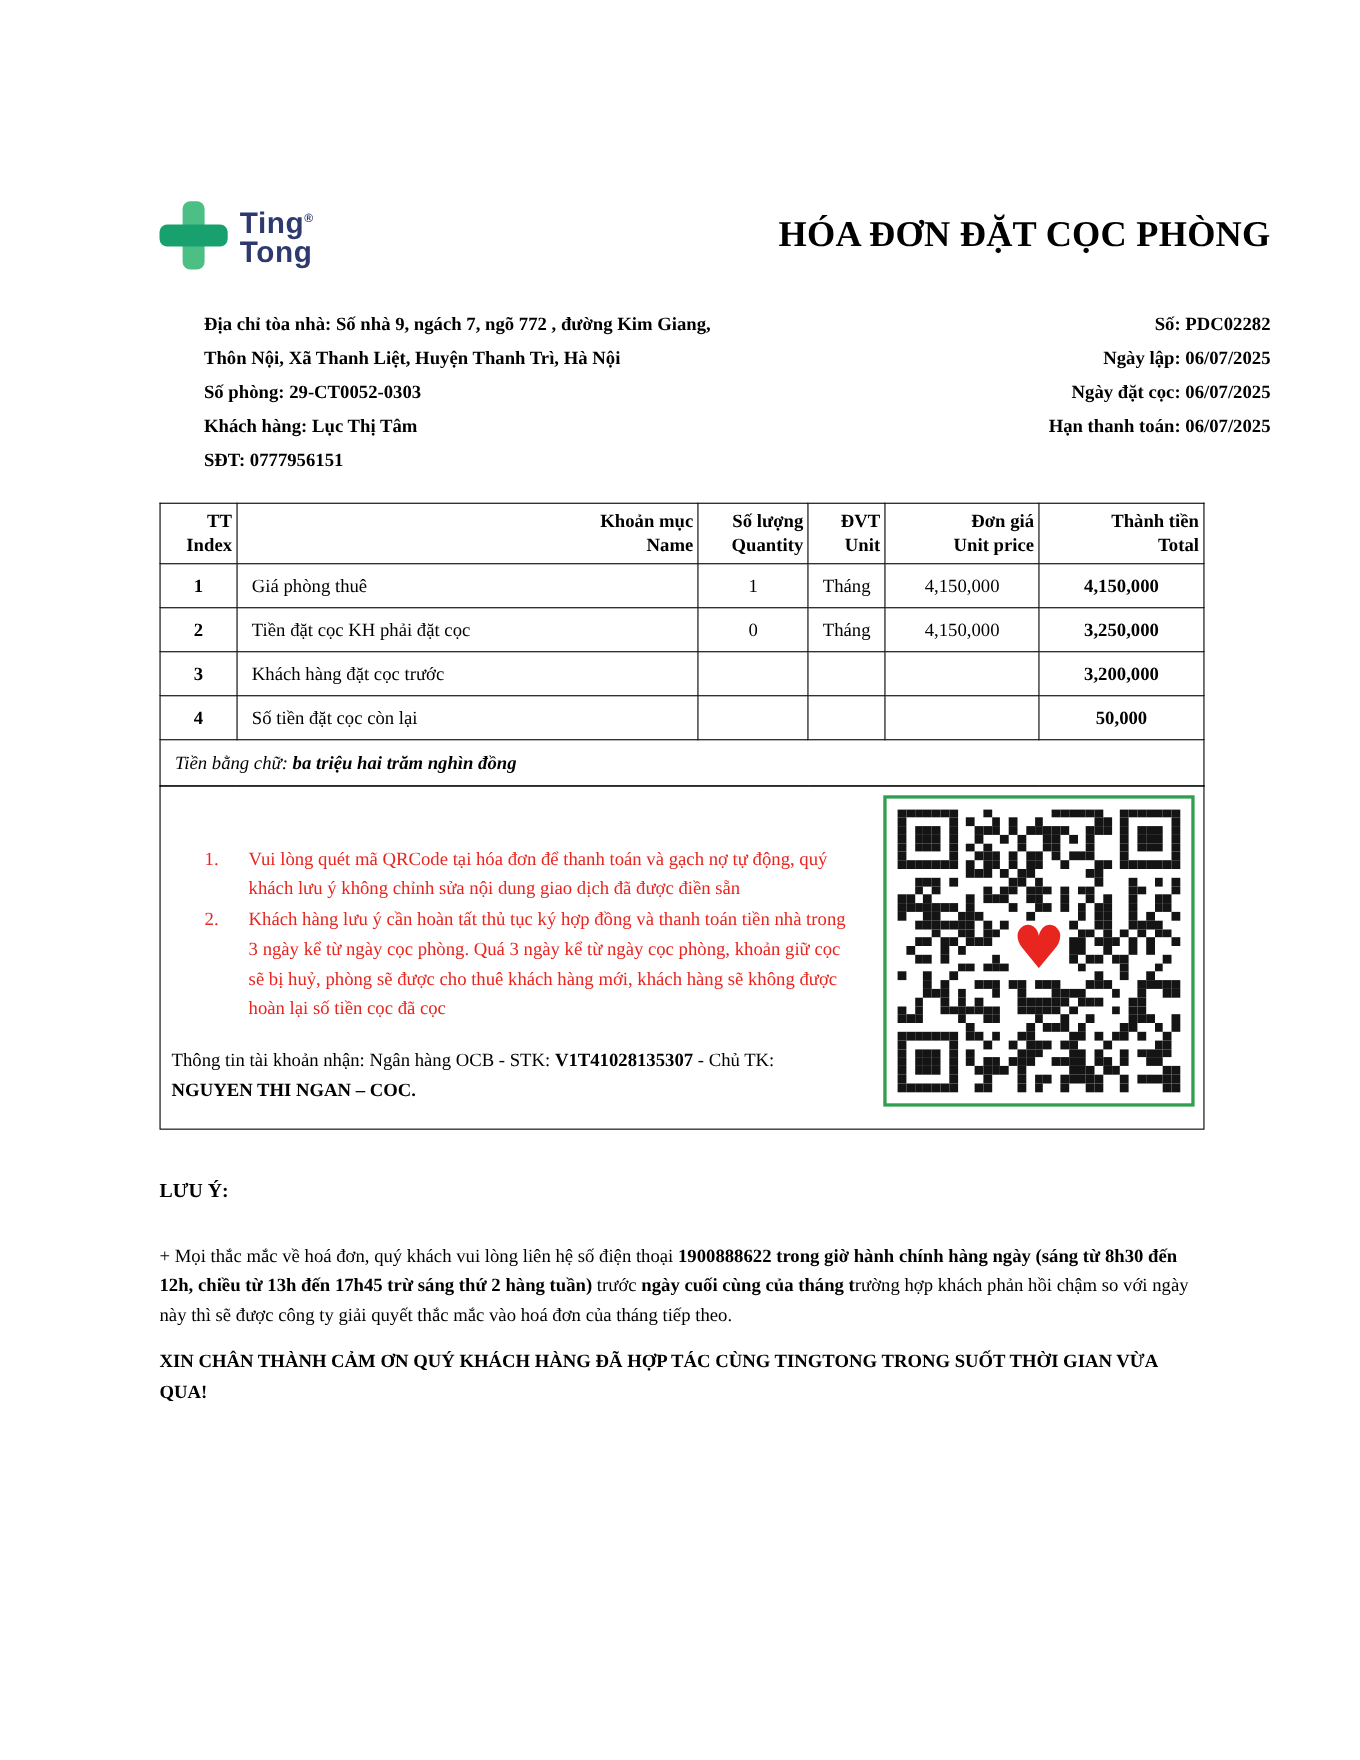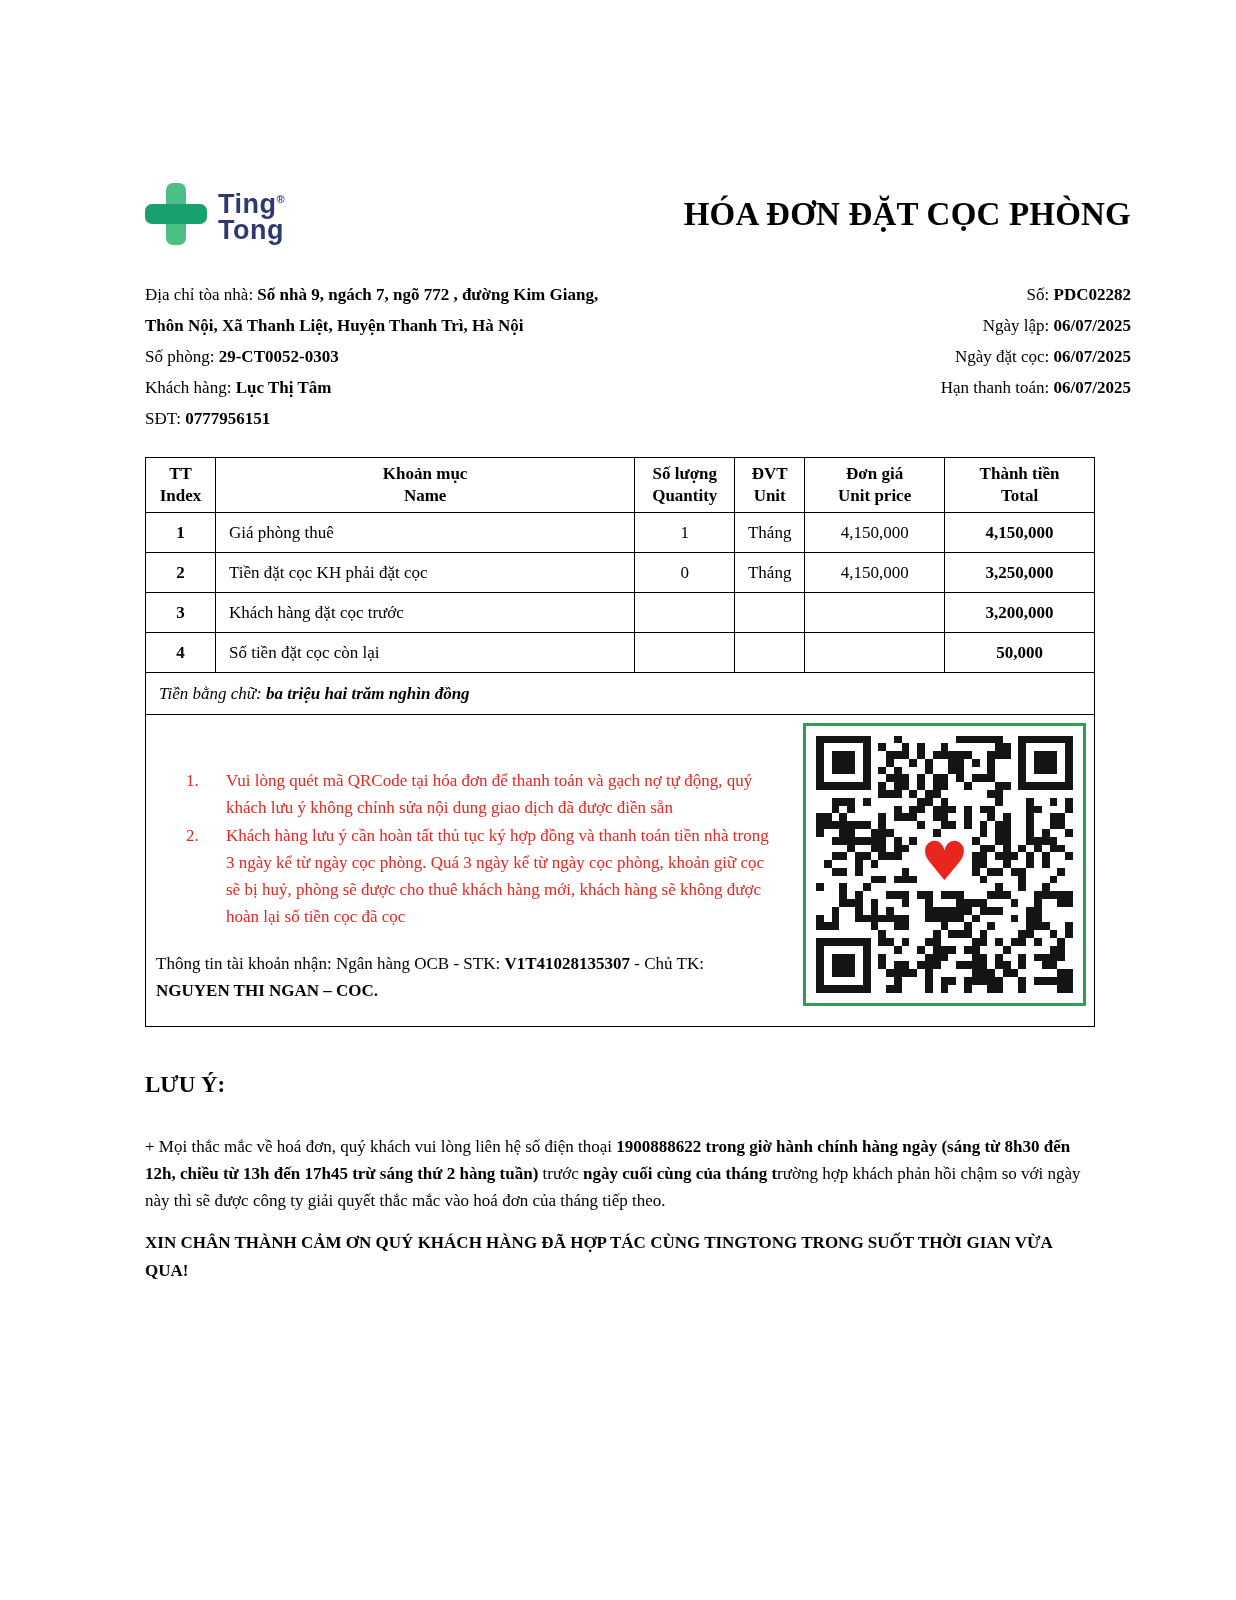--- a/index.html
+++ b/index.html
@@ -2,42 +2,42 @@
 <html><head>
 <meta charset="utf-8">
 <style>
   * { margin:0; padding:0; box-sizing:border-box; }
   html,body { background:#fff; }
   body {
     width:1236px; height:1600px;
     font-family:"Liberation Serif","DejaVu Serif",serif;
     color:#000; font-size:17px;
   }
-  .page { position:relative; width:1236px; height:1600px; padding:183px 105px 0 145px; overflow:hidden; }
+  .page { position:relative; width:1236px; height:1600px; padding:183px 81px 0 145px; overflow:hidden; }
 
   
   .header-row { display:flex; justify-content:space-between; align-items:center; }
   .logo { display:flex; align-items:center; gap:11px; }
   .logo-mark { position:relative; width:62px; height:62px; flex:none; }
   .logo-mark .bar-v { position:absolute; left:21px; top:0; width:20px; height:62px; background:#4cc084; border-radius:7px; }
   .logo-mark .bar-h { position:absolute; top:21px; left:0; width:62px; height:20px; background:#18a06e; border-radius:7px; }
   .logo-text { font-family:"Liberation Sans","DejaVu Sans",sans-serif; font-weight:bold; color:#2e3a6e; font-size:27px; line-height:26px; letter-spacing:.5px; }
   .logo-text sup { font-size:11px; font-weight:bold; }
   .doc-title { font-size:33px; font-weight:bold; letter-spacing:.2px; }
 
   
-  .info-row { display:flex; justify-content:space-between; margin-top:34px; }
+  .info-row { display:flex; justify-content:flex-end; margin-top:34px;font-weight:bold; }
   .info-left { width:56%; }
   .info-right { width:40%; text-align:right; }
   .info-line { line-height:31px; }
 
   
   table.invoice { border-collapse:collapse; width:950px; margin-top:23px; }
   table.invoice th, table.invoice td { border:1.5px solid #000; }
-  table.invoice th { font-weight:bold; text-align:center; padding:5px 4px; line-height:22px; }
+  table.invoice th { font-weight:bold; text-align:right; padding:5px 4px; line-height:22px; }
   table.invoice td { padding:9px 8px; line-height:21px; }
   .c-idx { text-align:center; font-weight:bold; }
   .c-name { text-align:left; padding-left:13px !important; }
   .c-ctr { text-align:center; }
   .c-total { text-align:center; font-weight:bold; }
   .c-words { padding:10px 8px 10px 13px !important; }
   .c-words i b { font-weight:bold; }
 
   
   .notes-box { display:flex; width:950px; border:1.5px solid #000; margin-top:-1.5px; min-height:313px; }
@@ -48,21 +48,21 @@
   .account-info { margin-top:20px; line-height:27px; }
 
   
   .qr-col { flex:none; width:300px; display:flex; justify-content:flex-end; }
   .qr-frame { position:relative; width:283px; height:283px; border:3px solid #2e9e4f; background:#fff; padding:10px; margin:8px 8px 0 0; align-self:flex-start; }
   .qr-grid { width:257px; height:257px; display:grid; grid-template-columns:repeat(33,1fr); grid-template-rows:repeat(33,1fr); }
   .qr-grid div.on { background:#141414; }
   .qr-heart { position:absolute; left:50%; top:50%; transform:translate(-50%,-54%); font-size:54px; line-height:54px; color:#e8251f; font-family:"DejaVu Sans",sans-serif; }
 
   
-  .footer-heading { margin-top:45px; font-weight:bold; font-size:23px; }
+  .footer-heading { margin-top:45px; font-weight:bold; font-size:18px; }
   .footer-para { margin-top:35px; width:950px; line-height:27px; }
   .footer-thanks { margin-top:15px; width:950px; line-height:28px; font-weight:bold; }
 
   :root { --red:#e8251f; }
 </style>
 </head>
 <body>
 
 <div class="page">
 

